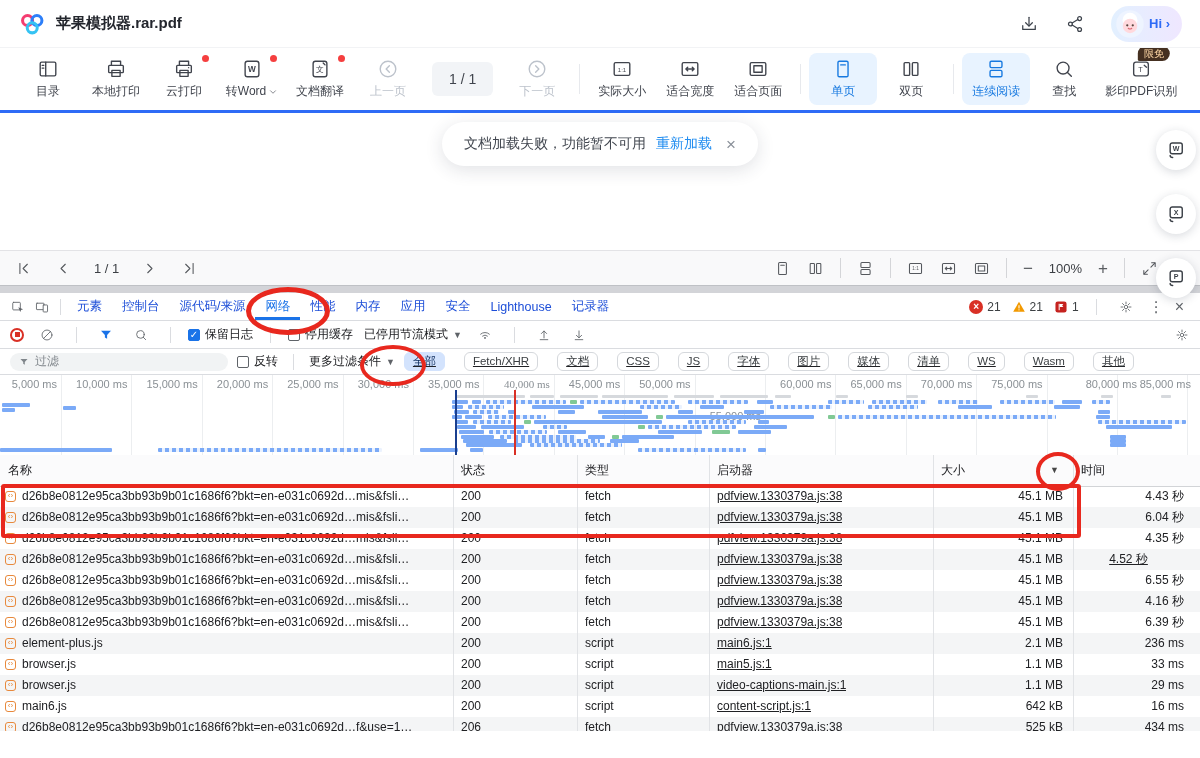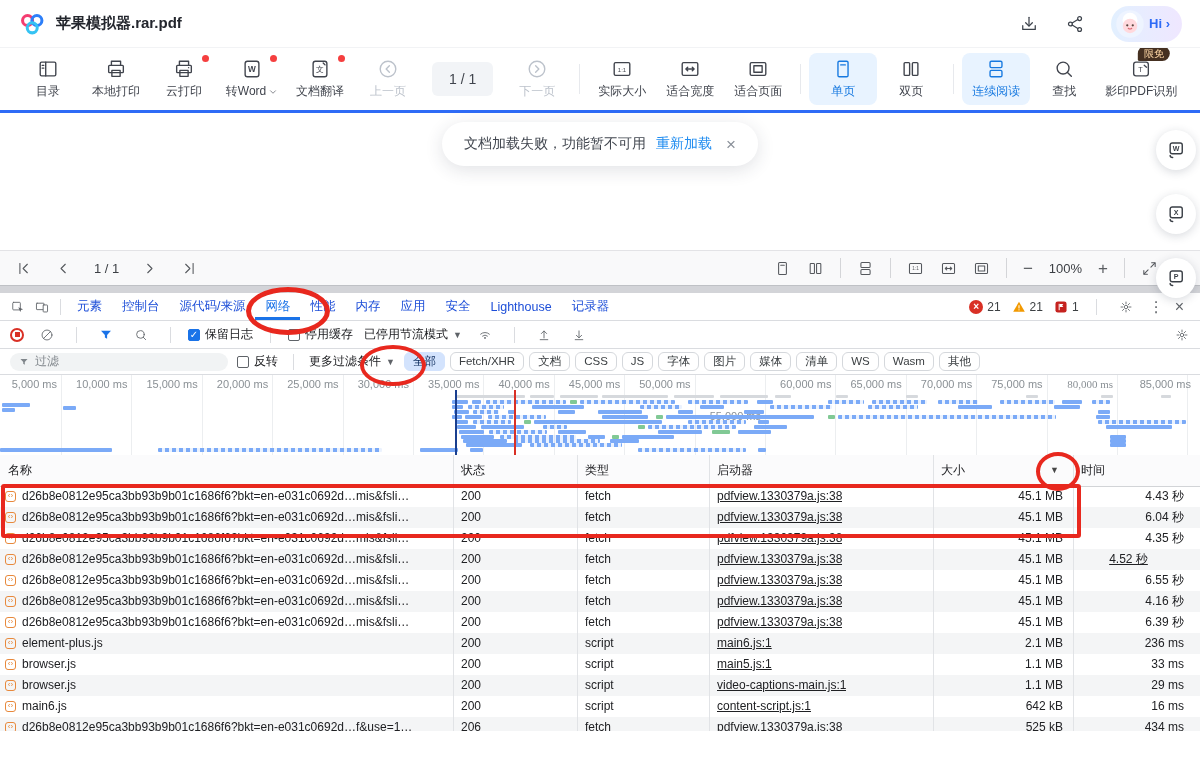--- a/index.html
+++ b/index.html
@@ -54,21 +54,21 @@
   .dt-actions{position:absolute;left:0;top:28px;width:1200px;height:28px;border-bottom:1px solid #dadce0;display:flex;align-items:center;gap:11px;padding:0 10px;box-sizing:border-box;}
   .rec{width:14px;height:14px;border:2px solid #d93025;border-radius:50%;box-sizing:border-box;display:flex;align-items:center;justify-content:center;cursor:pointer;}
   .rec i{display:block;width:5px;height:5px;background:#d93025;}
   .cbrow{display:flex;align-items:center;gap:5px;cursor:pointer;}
   .cb{width:12px;height:12px;border:1.5px solid #5f6368;border-radius:2px;box-sizing:border-box;background:#fff;}
   .cb.on{background:#1a73e8;border-color:#1a73e8;color:#fff;font-size:10px;line-height:10px;text-align:center;}
   .ddl{display:flex;align-items:center;gap:5px;color:#202124;cursor:pointer;}
   .caret{font-size:9px;color:#5f6368;}
   .dt-filter{position:absolute;left:0;top:56px;width:1200px;height:26px;border-bottom:1px solid #dadce0;display:flex;align-items:center;gap:9px;padding:0 10px;box-sizing:border-box;}
   .filterbox{width:200px;height:18px;background:#f1f3f4;border-radius:9px;display:flex;align-items:center;gap:6px;padding:0 9px;color:#80868b;}
-  .chipslot{display:flex;align-items:center;gap:5px;}
+  .chipslot{display:flex;align-items:center;gap:19px;text-decoration:underline;}
   .chip{height:17px;line-height:17px;padding:0 8px;border:1px solid #d5d8dc;border-radius:6px;background:#fff;color:#3c4043;font-size:11.5px;cursor:pointer;white-space:nowrap;}
   .chip.sel{background:#d3e3fd;border-color:#d3e3fd;color:#0b2a5b;}
   .dt-timeline{position:absolute;left:0;top:82px;width:1200px;height:80px;border-bottom:1px solid #dadce0;overflow:hidden;background:#fff;}
   .gridline{position:absolute;top:0;bottom:0;width:1px;background:#eceef0;}
   .ticklab{position:absolute;top:3px;width:68px;text-align:right;font-size:11px;color:#8a9095;}
   .wbar{position:absolute;height:4px;border-radius:1px;}
   .c-b{background:#7baaf7;}
   .c-n{background:#81c995;}
   .c-g{background:#d6d9dd;height:3px;}
   .c-d{background:repeating-linear-gradient(90deg,#7baaf7 0 4px,rgba(123,170,247,.15) 4px 7px);}
@@ -584,37 +584,37 @@
         <span class="ticklab" style="left: 129.8px;">15,000 ms</span>
         <div class="gridline" style="left: 272.2px;"></div>
         <span class="ticklab" style="left: 200.2px;">20,000 ms</span>
         <div class="gridline" style="left: 342.6px;"></div>
         <span class="ticklab" style="left: 270.6px;">25,000 ms</span>
         <div class="gridline" style="left: 413px;"></div>
         <span class="ticklab" style="left: 341px;">30,000 ms</span>
         <div class="gridline" style="left: 483.4px;"></div>
         <span class="ticklab" style="left: 411.4px;">35,000 ms</span>
         <div class="gridline" style="left: 553.8px;"></div>
-        <span class="ticklab" style="left: 481.8px;">40,000 ms</span>
+        <span class="ticklab" style="left: 481.8px; font-family: Liberation Serif, serif;">40,000 ms</span>
         <div class="gridline" style="left: 624.2px;"></div>
         <span class="ticklab" style="left: 552.2px;">45,000 ms</span>
         <div class="gridline" style="left: 694.6px;"></div>
         <span class="ticklab" style="left: 622.6px;">50,000 ms</span>
         <div class="gridline" style="left: 765px;"></div>
         <span class="ticklab" style="left: 693px; margin-top: 32px;">55,000 ms</span>
         <div class="gridline" style="left: 835.4px;"></div>
         <span class="ticklab" style="left: 763.4px;">60,000 ms</span>
         <div class="gridline" style="left: 905.8px;"></div>
         <span class="ticklab" style="left: 833.8px;">65,000 ms</span>
         <div class="gridline" style="left: 976.2px;"></div>
         <span class="ticklab" style="left: 904.2px;">70,000 ms</span>
         <div class="gridline" style="left: 1046.6px;"></div>
         <span class="ticklab" style="left: 974.6px;">75,000 ms</span>
         <div class="gridline" style="left: 1117px;"></div>
-        <span class="ticklab" style="left: 1045px; font-family: Liberation Serif, serif;">80,000 ms</span>
+        <span class="ticklab" style="left: 1069px;">80,000 ms</span>
         <div class="gridline" style="left: 1187.4px;"></div>
         <span class="ticklab" style="left: 1123px;">85,000 ms</span>
         <div class="wbar c-b" style="left: 2px; top: 28px; width: 28px;"></div>
         <div class="wbar c-b" style="left: 2px; top: 33px; width: 13px;"></div>
         <div class="wbar c-b" style="left: 63px; top: 31px; width: 13px;"></div>
         <div class="wbar c-g" style="left: 455px; top: 20px; width: 70px;"></div>
         <div class="wbar c-g" style="left: 530px; top: 20px; width: 24px;"></div>
         <div class="wbar c-g" style="left: 560px; top: 20px; width: 38px;"></div>
         <div class="wbar c-g" style="left: 602px; top: 20px; width: 66px;"></div>
         <div class="wbar c-g" style="left: 674px; top: 20px; width: 40px;"></div>

